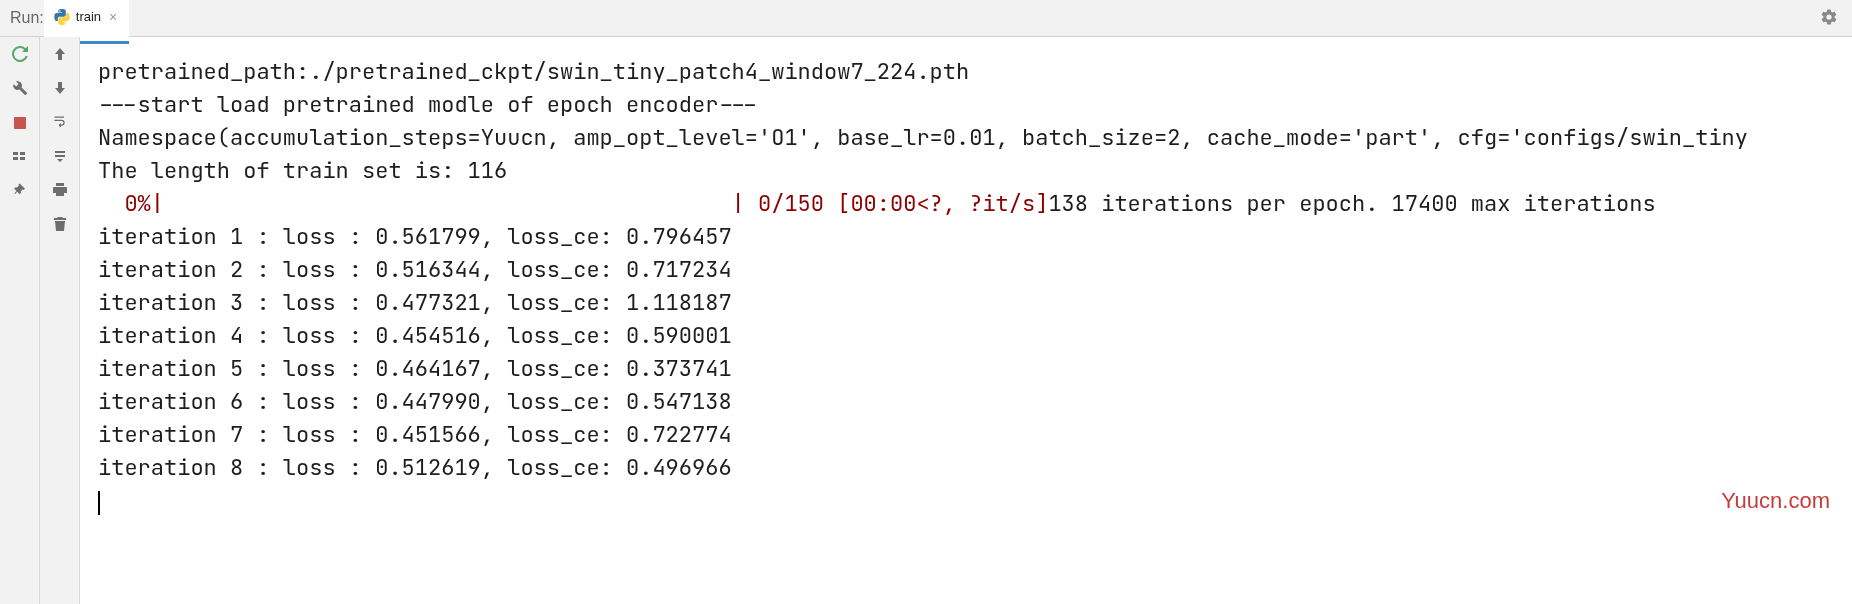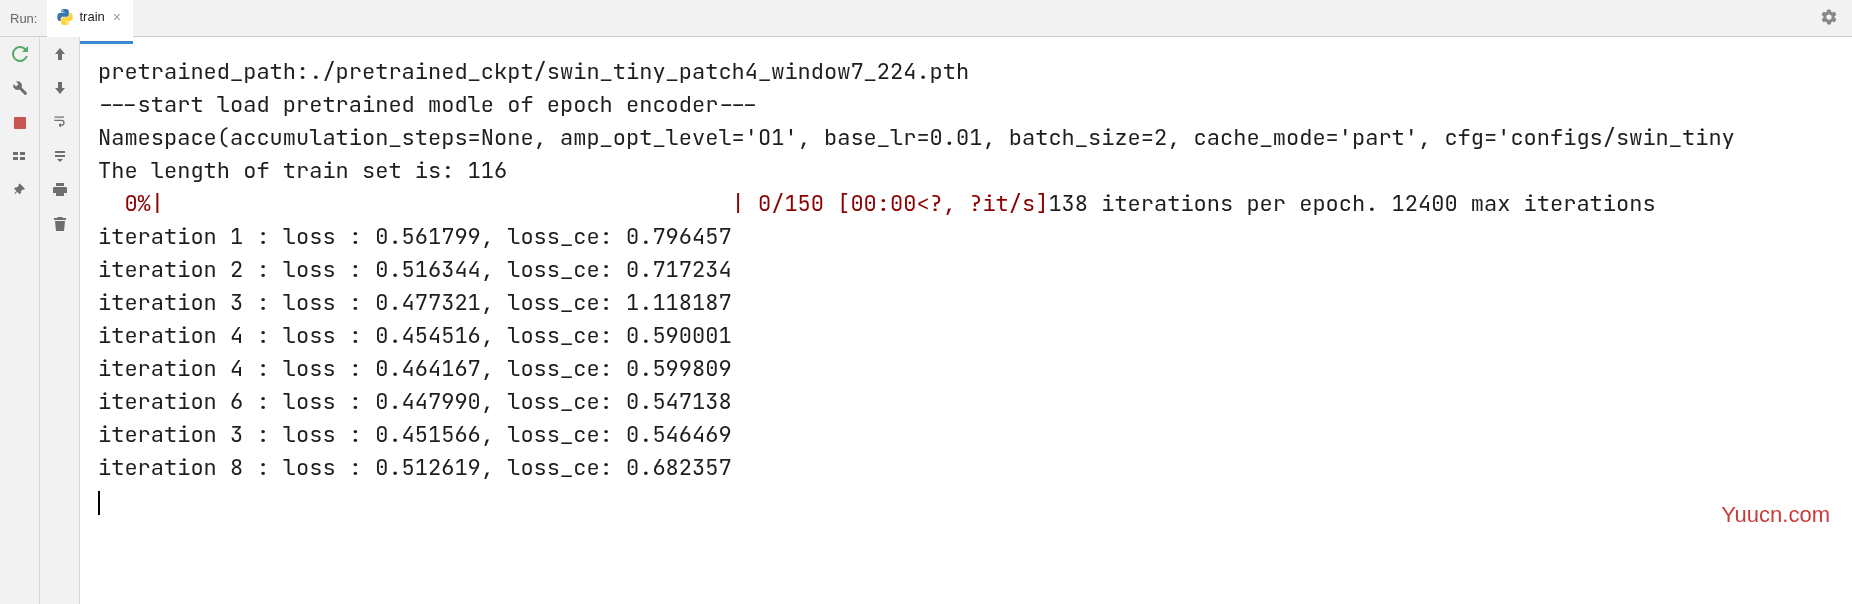--- a/index.html
+++ b/index.html
@@ -17,22 +17,21 @@
   .run-bar {
     display: flex;
     align-items: center;
     height: 37px;
     background: #f2f2f2;
     border-bottom: 1px solid #d0d0d0;
     padding-left: 10px;
   }
   .run-label {
     color: #666;
-    font-size: 13px;
-    margin-right: 10px;
+    font-size: 16px;
   }
   .tab {
     display: flex;
     align-items: center;
     height: 52px;
     padding: 0 10px;
     background: #fff;
     border-bottom: 3px solid #3a88d0;
     gap: 6px;
     cursor: pointer;
@@ -99,21 +98,21 @@
   .console .progress { color: #8b0000; }
   .caret-line {
     display: inline-block;
     width: 2px; height: 24px;
     background: #000;
     vertical-align: text-bottom;
   }
   .watermark {
     position: absolute;
     right: 22px;
-    bottom: 76px;
+    bottom: 90px;
     color: #c93b3b;
     font-family: Arial, sans-serif;
     font-size: 22px;
     font-weight: 400;
     pointer-events: none;
   }
 </style>
 </head>
 <body>
 
@@ -214,27 +213,27 @@
     <div class="gbtn">
       <span>
         <svg viewBox="0 0 16 16" fill="#6e6e6e">
             <path d="M6 1h4l1 1h3v2H2V2h3zM3 5h10l-1 10H4z"></path>
           </svg>
       </span>
     </div>
   </div>
   <div class="console"><span>pretrained_path:./pretrained_ckpt/swin_tiny_patch4_window7_224.pth</span>
 <span>---start load pretrained modle of epoch encoder---</span>
-<span>Namespace(accumulation_steps=None, amp_opt_level='O1', base_lr=0.01, batch_size=2, cache_mode='part', cfg='configs/swin_tiny</span>
+<span>Namespace(accumulation_steps=Yuucn, amp_opt_level='O1', base_lr=0.01, batch_size=2, cache_mode='part', cfg='configs/swin_tiny</span>
 <span>The length of train set is: 116</span>
-<span class="progress">  0%|</span><span class="progress">                                           | 0/150 [00:00&lt;?, ?it/s]</span><span>138 iterations per epoch. 12400 max iterations</span>
+<span class="progress">  0%|</span><span class="progress">                                           | 0/150 [00:00&lt;?, ?it/s]</span><span>138 iterations per epoch. 17400 max iterations</span>
 <span>iteration 1 : loss : 0.561799, loss_ce: 0.796457</span>
 <span>iteration 2 : loss : 0.516344, loss_ce: 0.717234</span>
 <span>iteration 3 : loss : 0.477321, loss_ce: 1.118187</span>
 <span>iteration 4 : loss : 0.454516, loss_ce: 0.590001</span>
-<span>iteration 4 : loss : 0.464167, loss_ce: 0.599809</span>
+<span>iteration 5 : loss : 0.464167, loss_ce: 0.373741</span>
 <span>iteration 6 : loss : 0.447990, loss_ce: 0.547138</span>
-<span>iteration 3 : loss : 0.451566, loss_ce: 0.546469</span>
-<span>iteration 8 : loss : 0.512619, loss_ce: 0.682357</span>
+<span>iteration 7 : loss : 0.451566, loss_ce: 0.722774</span>
+<span>iteration 8 : loss : 0.512619, loss_ce: 0.496966</span>
 <span class="caret-line"></span></div>
 </div>
 
 <div class="watermark">Yuucn.com</div>
 
 </body></html>

